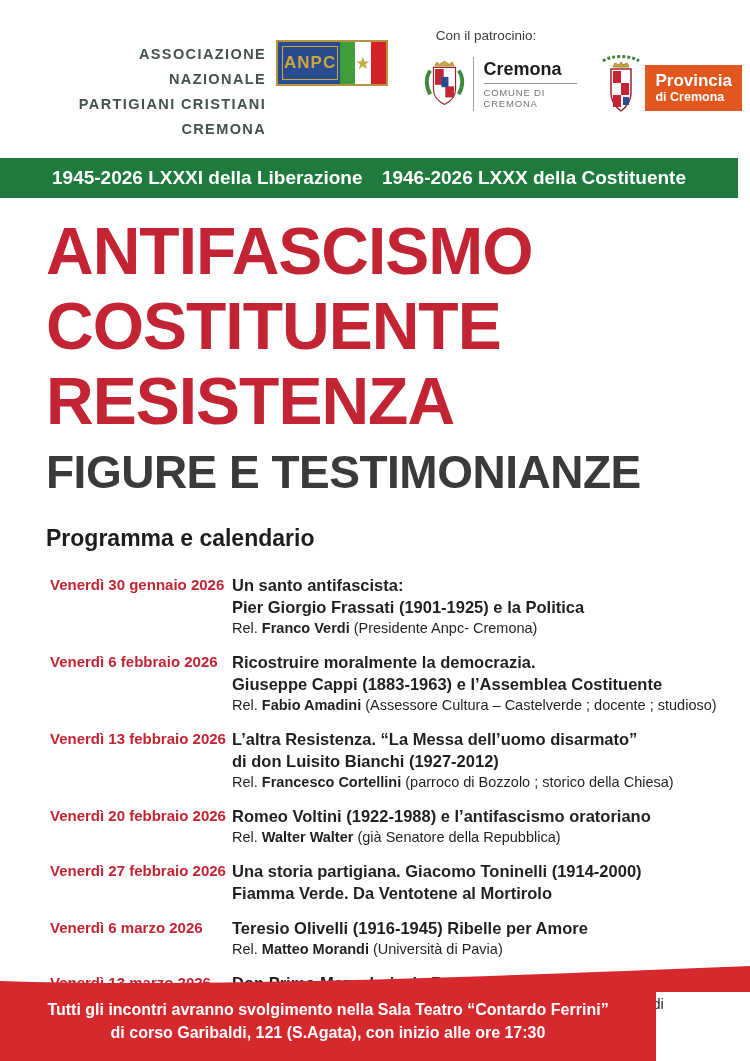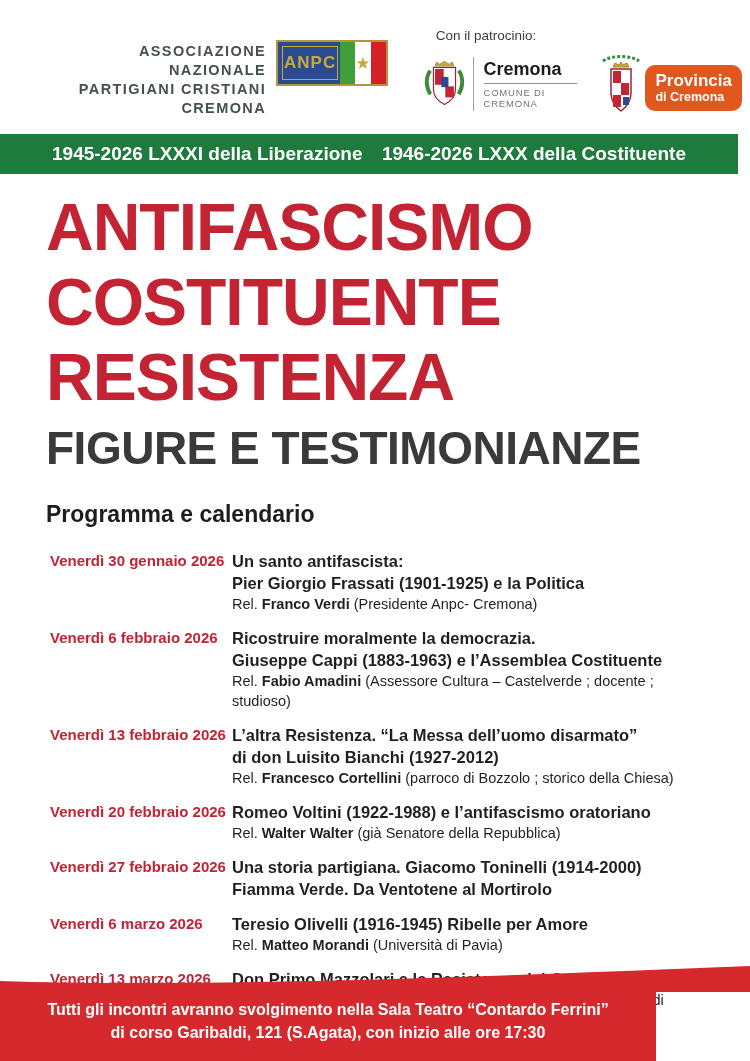--- a/index.html
+++ b/index.html
@@ -21,21 +21,21 @@
     padding: 26px 8px 0 40px;
   }
   .org-block {
     margin-top: 16px;
     width: 252px;
     text-align: right;
     color: #45514f;
     font-weight: bold;
     font-size: 14.5px;
     letter-spacing: 1.4px;
-    line-height: 19px;
+    line-height: 25px;
   }
   .anpc-badge {
     margin: 14px 0 0 10px;
     display: flex;
     width: 124px;
     height: 46px;
     border: 2px solid #b2953c;
     background: #2b4b8f;
   }
   .anpc-name {
@@ -82,21 +82,20 @@
     letter-spacing: 0.8px;
     color: #6f7578;
   }
   .provincia { display: flex; align-items: flex-end; margin-left: 22px; }
   .provincia-box {
     background: #e2571e;
     color: #ffffff;
     padding: 7px 10px 7px 10px;
     margin-left: 2px;
     margin-bottom: 4px;
-    border-radius: 10px;
   }
   .provincia-line1 { font-weight: bold; font-size: 17px; line-height: 18px; }
   .provincia-line2 { font-weight: bold; font-size: 12.5px; line-height: 14px; }
 
   
   .banner {
     margin-top: 16px;
     width: 738px;
     height: 40px;
     background: #1e7a3d;
@@ -131,21 +130,21 @@
     font-weight: bold;
     font-size: 23px;
   }
 
   
   .event-list { margin: 22px 0 0 50px; }
   .event-row {
     display: grid;
     grid-template-columns: 182px 1fr;
     margin-bottom: 13px;
-    padding-right: 36px;
+    padding-right: 16px;
   }
   .event-date {
     color: #c32433;
     font-weight: bold;
     font-size: 15px;
     line-height: 22px;
   }
   .event-title {
     color: #231f20;
     font-weight: bold;

